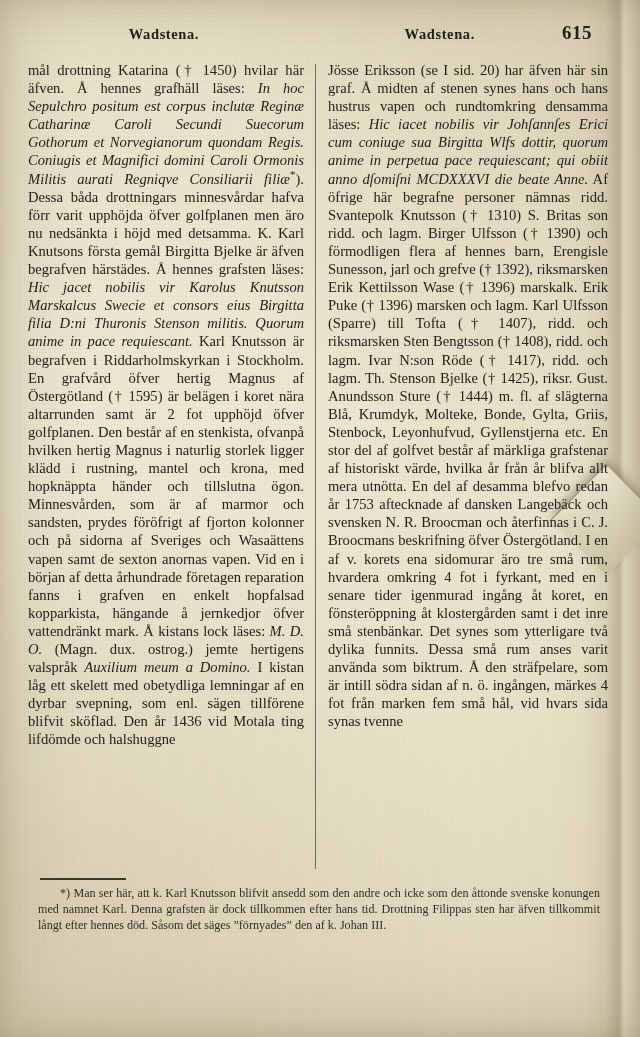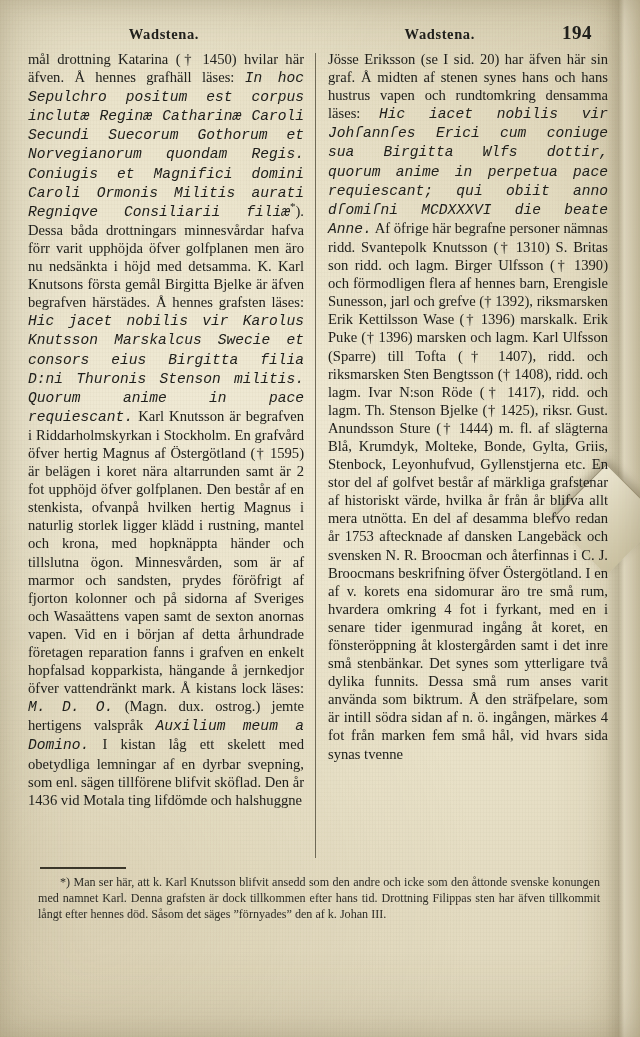--- a/index.html
+++ b/index.html
@@ -70,21 +70,21 @@
     position: relative;
     z-index: 3;
     padding: 22px 26px 0 28px;
   }
 
   
   .running-head {
     display: flex;
     align-items: baseline;
     height: 24px;
-    margin-bottom: 4px;
+    margin-bottom: 15px;
   }
   .rh-left {
     width: 278px;
     text-align: center;
     font-size: 14.5px;
     letter-spacing: .6px;
     font-weight: 700;
   }
   .rh-gap { width: 18px; }
   .rh-right {
@@ -126,21 +126,21 @@
     background: #56513f;
     opacity: .82;
     margin-top: 3px;
   }
   .col p {
     margin: 0;
     text-indent: 0;
   }
   .it {
     font-style: italic;
-    font-family: Liberation Mono, monospace;
+    font-family: Liberation Serif, serif;
   }
   sup.fn {
     font-size: 11px;
     vertical-align: super;
     line-height: 0;
   }
 
   
   .footnote-wrap {
     margin-top: 9px;
@@ -169,21 +169,21 @@
 
 <div class="page">
   <div class="grain"></div>
 
   <div class="content">
 
     <div class="running-head">
       <div class="rh-left">Wadstena.</div>
       <div class="rh-gap"></div>
       <div class="rh-right">Wadstena.</div>
-      <div class="rh-pageno">194</div>
+      <div class="rh-pageno">615</div>
     </div>
 
     <div class="columns">
       <div class="col col-left">
         <p><span>mål drottning Katarina († 1450) hvilar här äfven. Å hennes grafhäll läses: </span><span class="it">In hoc Sepulchro positum est corpus inclutæ Reginæ Catharinæ Caroli Secundi Suecorum Gothorum et Norvegianorum quondam Regis. Coniugis et Magnifici domini Caroli Ormonis Militis aurati Regniqve Consiliarii filiæ</span><sup class="fn">*</sup><span>). Dessa båda drottningars minnesvårdar hafva förr varit upphöjda öfver golfplanen men äro nu nedsänkta i höjd med detsamma. K. Karl Knutsons första gemål Birgitta Bjelke är äfven begrafven härstädes. Å hennes grafsten läses: </span><span class="it">Hic jacet nobilis vir Karolus Knutsson Marskalcus Swecie et consors eius Birgitta filia D:ni Thuronis Stenson militis. Quorum anime in pace requiescant.</span><span> Karl Knutsson är begrafven i Riddarholmskyrkan i Stockholm. En grafvård öfver hertig Magnus af Östergötland († 1595) är belägen i koret nära altarrunden samt är 2 fot upphöjd öfver golfplanen. Den består af en stenkista, ofvanpå hvilken hertig Magnus i naturlig storlek ligger klädd i rustning, mantel och krona, med hopknäppta händer och tillslutna ögon. Minnesvården, som är af marmor och sandsten, prydes föröfrigt af fjorton kolonner och på sidorna af Sveriges och Wasaättens vapen samt de sexton anornas vapen. Vid en i början af detta århundrade företagen reparation fanns i grafven en enkelt hopfalsad kopparkista, hängande å jernkedjor öfver vattendränkt mark. Å kistans lock läses: </span><span class="it">M. D. O.</span><span> (Magn. dux. ostrog.) jemte hertigens valspråk </span><span class="it">Auxilium meum a Domino.</span><span> I kistan låg ett skelett med obetydliga lemningar af en dyrbar svepning, som enl. sägen tillförene blifvit sköflad. Den år 1436 vid Motala ting lifdömde och halshuggne</span></p>
       </div>
 
       <div class="col-rule"></div>
 
       <div class="col col-right">

